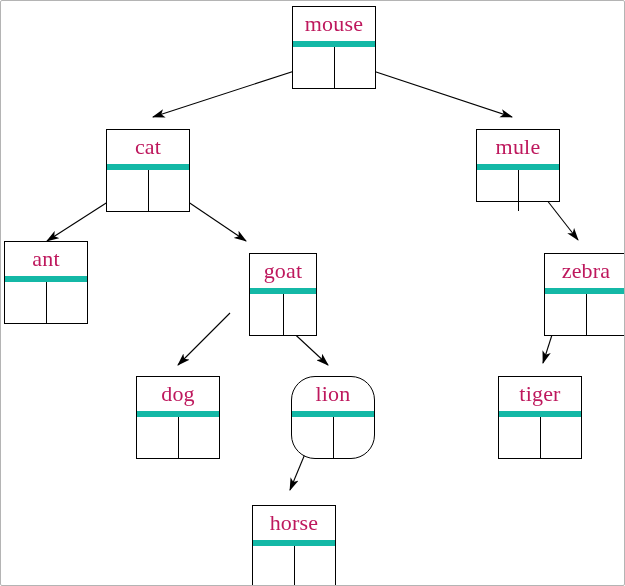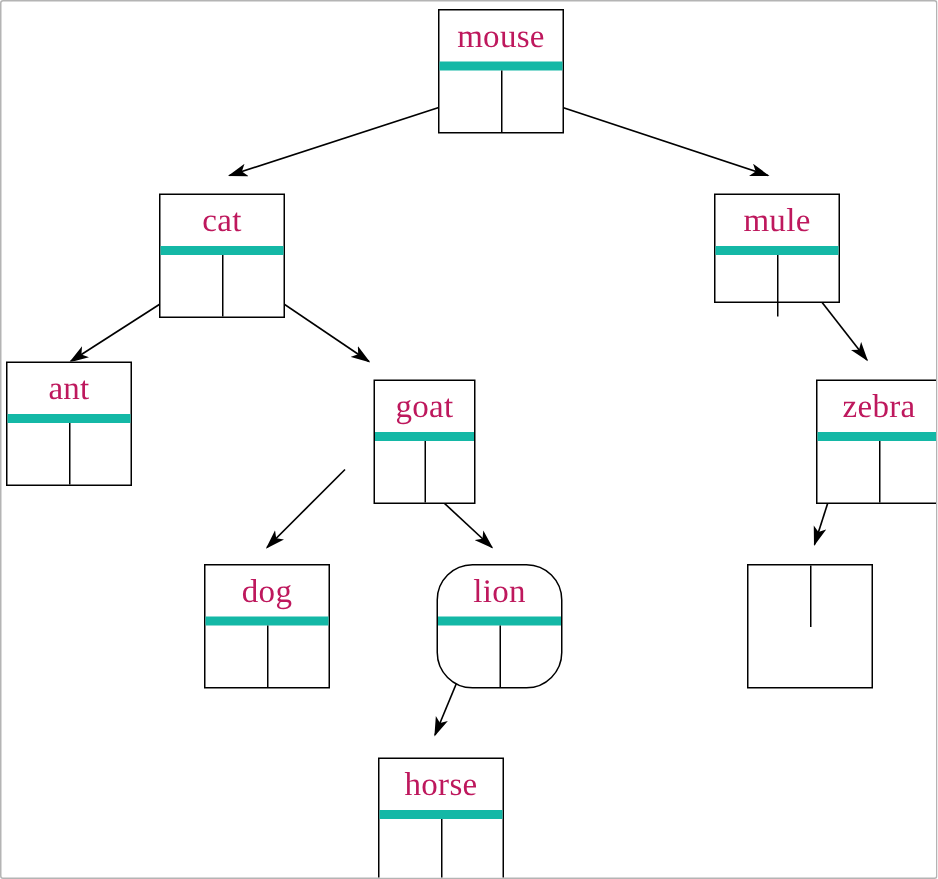--- a/index.html
+++ b/index.html
@@ -120,20 +120,21 @@
     </div>
   </div>
       <div class="node" style="left: 290px; top: 375px; width: 84px; height: 83px; border-radius: 24px;">
     <div class="node-label" style="height: 40px;">lion</div>
     <div class="node-cells">
       <div class="cell left"></div>
       <div class="cell right"></div>
     </div>
   </div>
       <div class="node" style="left: 497px; top: 375px; width: 84px; height: 83px;">
+    <div class="node-label" style="height: 40px;">tiger</div>
     <div class="node-cells">
       <div class="cell left"></div>
       <div class="cell right"></div>
     </div>
   </div>
       <div class="node" style="left: 251px; top: 504px; width: 84px; height: 98px;">
     <div class="node-label" style="height: 40px;">horse</div>
     <div class="node-cells">
       <div class="cell left"></div>
       <div class="cell right"></div>

